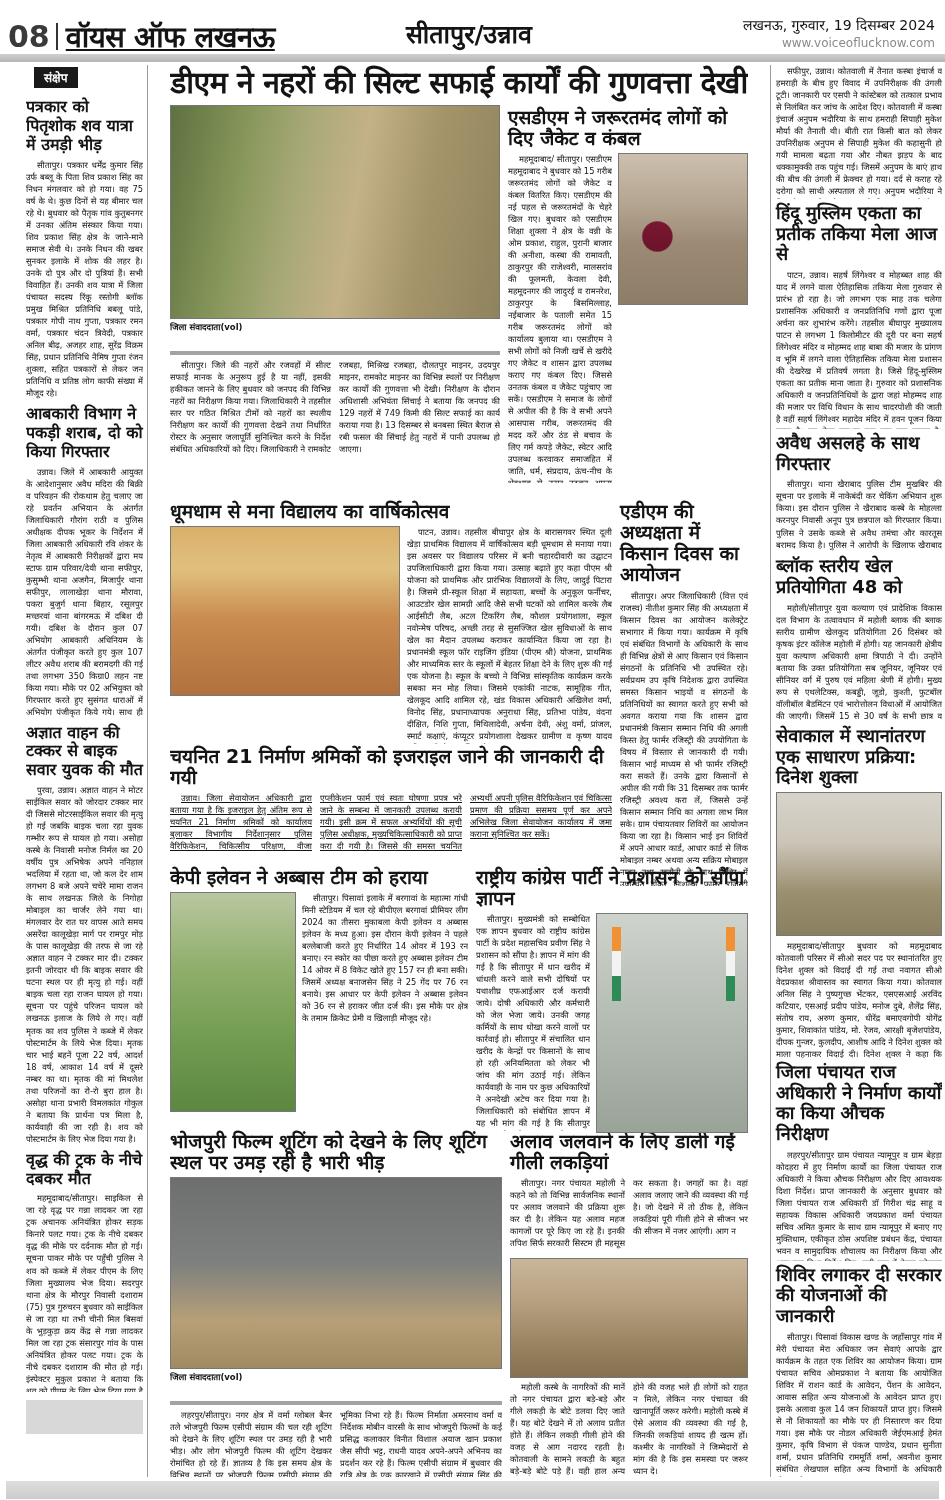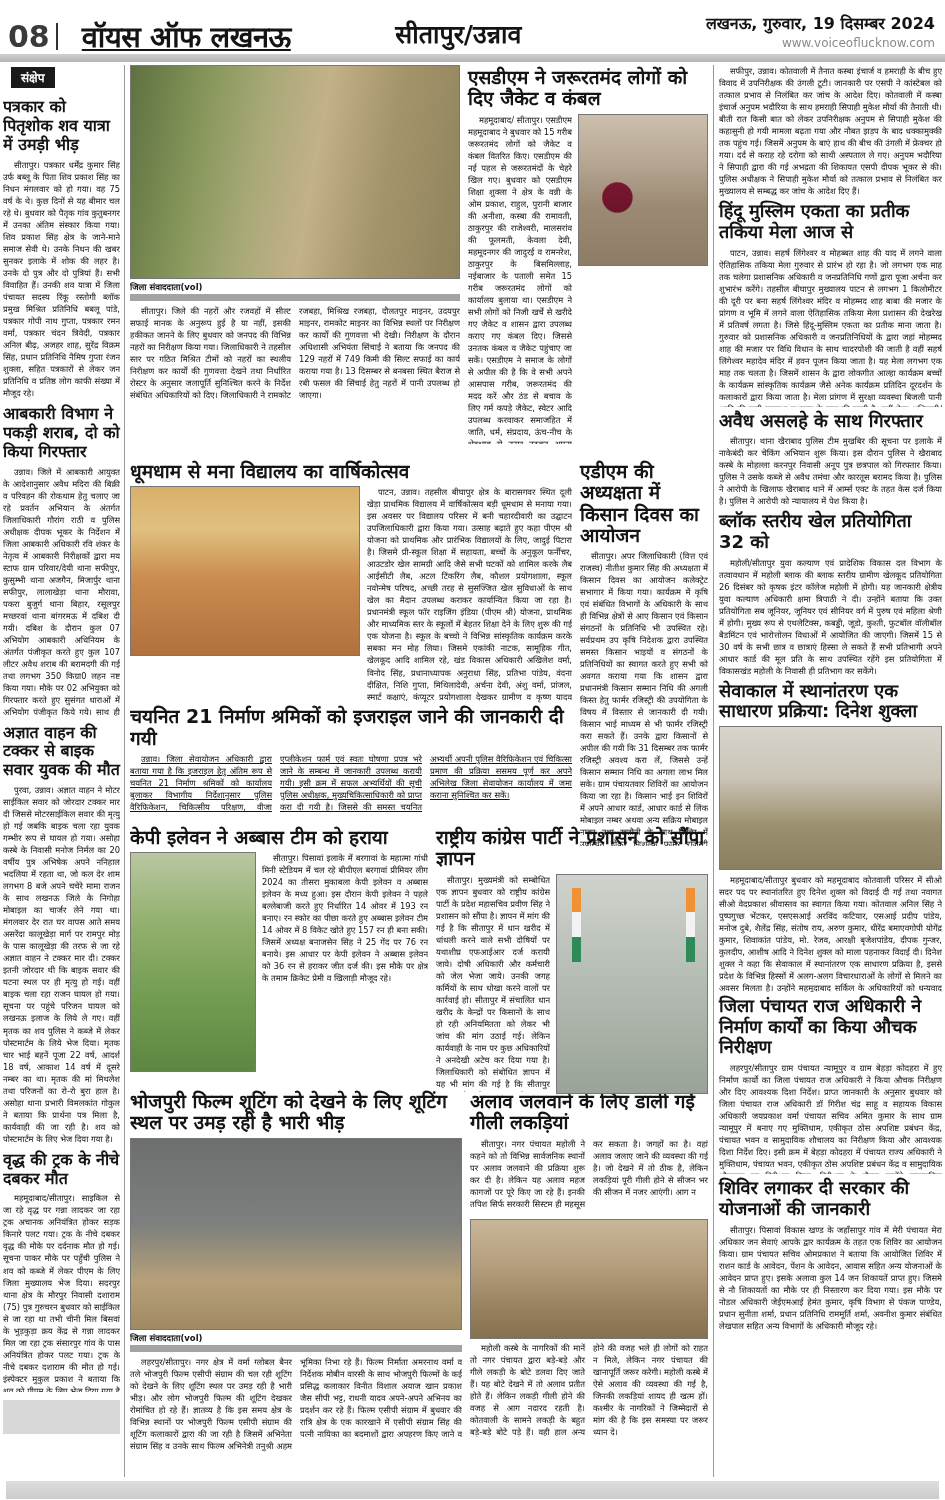--- a/index.html
+++ b/index.html
@@ -1,38 +1,38 @@
 <!DOCTYPE html>
 <html><head>
 <meta charset="utf-8">
 <style>
   html,body{margin:0;padding:0;background:#ffffff;}
   body{width:945px;height:1500px;overflow:hidden;font-family:"DejaVu Sans",sans-serif;color:#141414;}
   .masthead{display:flex;align-items:flex-end;justify-content:space-between;padding:6px 10px 2px 8px;height:44px;}
-  .mh-left{display:flex;align-items:flex-end;gap:24px;}
+  .mh-left{display:flex;align-items:flex-end;gap:8px;}
   .page-num{font-size:30px;font-weight:800;color:#3a3a3a;line-height:.9;border-right:2px solid #333;padding-right:6px;}
   .paper-name{font-size:29px;font-weight:800;letter-spacing:-.5px;line-height:.9;text-decoration:underline;}
   .mh-section{font-size:25px;font-weight:800;transform:translateX(-40px);}
   .mh-right{text-align:right;}
-  .mh-date{font-size:16px;font-weight:700;text-align:right;}
+  .mh-date{font-size:14px;font-weight:400;text-align:right;}
   .mh-web{font-size:12px;color:#8a8a8a;margin-top:2px;}
   .top-rule{height:8px;background:linear-gradient(#cfcfcf,#b5b5b5);margin:2px 0 3px 0;}
-  .page{display:flex;padding:0 3px;gap:5px;height:1412px;}
+  .page{display:flex;padding:0 3px;gap:22px;height:1412px;margin-left:23px;}
   .col-left{width:117px;flex:0 0 117px;border-right:1px solid #9a9a9a;padding-right:4px;overflow:hidden;}
   .col-mid{width:578px;flex:0 0 578px;overflow:hidden;}
   .col-right{flex:1;border-left:1px solid #9a9a9a;padding-left:5px;overflow:hidden;}
   .badge{background:#1a1a1a;color:#fff;font-size:12px;font-weight:700;padding:2px 10px;display:inline-block;margin:2px 0 4px 8px;}
   .bh{font-size:16px;font-weight:800;line-height:1.18;margin:6px 0 4px 0;}
   .body-txt{font-size:8.3px;line-height:1.45;text-align:justify;overflow:hidden;}
   .body-txt.ind{text-indent:11px;}
   .h-main{font-size:30px;font-weight:800;line-height:1.05;text-align:center;margin:2px 0 6px 0;letter-spacing:-.5px;}
   .h-md{font-size:19px;font-weight:800;line-height:1.12;margin:2px 0 4px 0;}
   .h-rt{font-size:18px;font-weight:800;line-height:1.15;margin:4px 0 4px 0;}
   .photo{border:1px solid #777;position:relative;overflow:hidden;}
-  .caption{font-size:8.5px;font-weight:700;border-bottom:7px solid #a3a3a3;padding:2px 0 2px 0;margin-bottom:4px;}
+  .caption{font-size:8.5px;font-weight:700;border-bottom:4px solid #a3a3a3;padding:2px 0 19px 0;margin-bottom:4px;}
   .cols2{column-count:2;column-gap:8px;}
   .cols3{column-count:3;column-gap:8px;text-decoration:underline;}
   .row{display:flex;gap:8px;}
   .ph-canal{background:linear-gradient(100deg,#5e7140 0%,#87975b 22%,#a7a877 38%,#c3b188 55%,#a4946a 75%,#8f835d 100%);}
   .ph-jacket{background:linear-gradient(180deg,#cdbfae 0%,#b7a894 30%,#9c8a74 60%,#8d7c66 100%),radial-gradient(circle at 30% 55%,#b5265e 0 12%,transparent 13%);background-blend-mode:multiply;}
   .ph-school{background:linear-gradient(180deg,#d9b06a 0%,#e0c07e 25%,#c98b4e 55%,#b0713e 100%);}
   .ph-cricket{background:linear-gradient(180deg,#b9c7a0 0%,#8fae6a 35%,#6f9a4e 70%,#5d8742 100%);}
   .ph-congress{background:linear-gradient(180deg,#cfd3cd 0%,#b9c0b8 40%,#9aa398 100%);}
   .ph-film{background:linear-gradient(180deg,#6d6f6e 0%,#7d807e 45%,#b7a078 75%,#a08a62 100%);}
   .ph-logs{background:linear-gradient(180deg,#c9b79a 0%,#b49d7c 40%,#97815f 75%,#85714f 100%);}
@@ -78,20 +78,21 @@
       <div class="body-txt ind" style="max-height:364px">पुरवा, उन्नाव। अज्ञात वाहन ने मोटर साईकिल सवार को जोरदार टक्कर मार दी जिससे मोटरसाईकिल सवार की मृत्यु हो गई जबकि बाइक चला रहा युवक गम्भीर रूप से घायल हो गया। असोहा कस्बे के निवासी मनोज निर्मल का 20 वर्षीय पुत्र अभिषेक अपने ननिहाल भदलिया में रहता था, जो कल देर शाम लगभग 8 बजे अपने चचेरे मामा राजन के साथ लखनऊ जिले के निगोहा मोबाइल का चार्जर लेने गया था। मंगलवार देर रात घर वापस आते समय असरेंदा कालूखेड़ा मार्ग पर रामपुर मोड़ के पास कालूखेड़ा की तरफ से जा रहे अज्ञात वाहन ने टक्कर मार दी। टक्कर इतनी जोरदार थी कि बाइक सवार की घटना स्थल पर ही मृत्यु हो गई। वहीं बाइक चला रहा राजन घायल हो गया। सूचना पर पहुंचे परिजन घायल को लखनऊ इलाज के लिये ले गए। वहीं मृतक का शव पुलिस ने कब्जे में लेकर पोस्टमार्टम के लिये भेज दिया। मृतक चार भाई बहनें पूजा 22 वर्ष, आदर्श 18 वर्ष, आकाश 14 वर्ष में दूसरे नम्बर का था। मृतक की मां मिथलेश तथा परिजनों का रो-रो बुरा हाल है। असोहा थाना प्रभारी विमलकांत गोकुल ने बताया कि प्रार्थना पत्र मिला है, कार्यवाही की जा रही है। शव को पोस्टमार्टम के लिए भेज दिया गया है।</div>
     </div>
     <div>
       <div class="bh">वृद्ध की ट्रक के नीचे दबकर मौत</div>
       <div class="body-txt ind" style="max-height:200px">महमूदाबाद/सीतापुर। साइकिल से जा रहे वृद्ध पर गन्ना लादकर जा रहा ट्रक अचानक अनियंत्रित होकर सड़क किनारे पलट गया। ट्रक के नीचे दबकर वृद्ध की मौके पर दर्दनाक मौत हो गई। सूचना पाकर मौके पर पहुँची पुलिस ने शव को कब्जे में लेकर पीएम के लिए जिला मुख्यालय भेज दिया। सदरपुर थाना क्षेत्र के मौरपुर निवासी दशाराम (75) पुत्र गुरुचरन बुधवार को साईकिल से जा रहा था तभी चीनी मिल बिसवां के भुड़कुड़ा क्रय केंद्र से गन्ना लादकर मिल जा रहा ट्रक संसारपुर गांव के पास अनियंत्रित होकर पलट गया। ट्रक के नीचे दबकर दशाराम की मौत हो गई। इंस्पेक्टर मुकुल प्रकाश ने बताया कि शव को पीएम के लिए भेज दिया गया है तहरीर मिलने पर विधिक कार्रवाई</div>
     </div>
     <div class="gray-box"></div>
   </div>
 
   <div class="col-mid">
+    <div class="h-main">डीएम ने नहरों की सिल्ट सफाई कार्यों की गुणवत्ता देखी</div>
 
     <div class="row" style="height:388px">
       <div style="width:330px;flex:0 0 330px">
         <div class="photo ph-canal" style="height:212px"></div>
         <div class="caption">जिला संवाददाता(vol)</div>
         <div class="body-txt ind cols2" style="height:146px">सीतापुर। जिले की नहरों और रजवहों में सील्ट सफाई मानक के अनुरूप हुई है या नहीं, इसकी हकीकत जानने के लिए बुधवार को जनपद की विभिन्न नहरों का निरीक्षण किया गया। जिलाधिकारी ने तहसील स्तर पर गठित मिश्रित टीमों को नहरों का स्थलीय निरीक्षण कर कार्यों की गुणवत्ता देखने तथा निर्धारित रोस्टर के अनुसार जलापूर्ति सुनिश्चित करने के निर्देश संबंधित अधिकारियों को दिए। जिलाधिकारी ने रामकोट रजबहा, मिश्रिख रजबहा, दौलतपुर माइनर, उदयपुर माइनर, रामकोट माइनर का विभिन्न स्थलों पर निरीक्षण कर कार्यों की गुणवत्ता भी देखी। निरीक्षण के दौरान अधिशासी अभियंता सिंचाई ने बताया कि जनपद की 129 नहरों में 749 किमी की सिल्ट सफाई का कार्य कराया गया है। 13 दिसम्बर से बनबसा स्थित बैराज से रबी फसल की सिंचाई हेतु नहरों में पानी उपलब्ध हो जाएगा।</div>
       </div>
       <div style="flex:1">
         <div class="h-md">एसडीएम ने जरूरतमंद लोगों को दिए जैकेट व कंबल</div>
         <div class="photo ph-jacket" style="height:150px;width:128px;float:right;margin:0 0 4px 6px"></div>
@@ -159,21 +160,21 @@
     </div>
     <div class="rt-art">
       <div class="h-rt">हिंदू मुस्लिम एकता का प्रतीक तकिया मेला आज से</div>
       <div class="body-txt ind" style="max-height:160px">पाटन, उन्नाव। सहर्ष लिंगेश्वर व मोहब्बत शाह की याद में लगने वाला ऐतिहासिक तकिया मेला गुरुवार से प्रारंभ हो रहा है। जो लगभग एक माह तक चलेगा प्रशासनिक अधिकारी व जनप्रतिनिधि गणों द्वारा पूजा अर्चना कर शुभारंभ करेंगे। तहसील बीघापुर मुख्यालय पाटन से लगभग 1 किलोमीटर की दूरी पर बना सहर्ष लिंगेश्वर मंदिर व मोहम्मद शाह बाबा की मजार के प्रांगण व भूमि में लगने वाला ऐतिहासिक तकिया मेला प्रशासन की देखरेख में प्रतिवर्ष लगता है। जिसे हिंदू-मुस्लिम एकता का प्रतीक माना जाता है। गुरुवार को प्रशासनिक अधिकारी व जनप्रतिनिधियों के द्वारा जहां मोहम्मद शाह की मजार पर विधि विधान के साथ चादरपोशी की जाती है वहीं सहर्ष लिंगेश्वर महादेव मंदिर में हवन पूजन किया जाता है। यह मेला लगभग एक माह तक चलता है। जिसमें शासन के द्वारा लोकगीत आल्हा कार्यक्रम बच्चों के कार्यक्रम सांस्कृतिक कार्यक्रम जैसे अनेक कार्यक्रम प्रतिदिन दूरदर्शन के कलाकारों द्वारा किया जाता है। मेला प्रांगण में सुरक्षा व्यवस्था बिजली पानी आदि की सारी व्यवस्था प्रशासन के द्वारा की जाती है। वहीं मेला अधिकारी/उप जिला अधिकारी बीघापुर रनवीर सिंह है।</div>
     </div>
     <div class="rt-art">
       <div class="h-rt">अवैध असलहे के साथ गिरफ्तार</div>
       <div class="body-txt ind" style="max-height:74px">सीतापुर। थाना खैराबाद पुलिस टीम मुखबिर की सूचना पर इलाके में नाकेबंदी कर चेकिंग अभियान शुरू किया। इस दौरान पुलिस ने खैराबाद कस्बे के मोहल्ला करनपुर निवासी अनूप पुत्र छत्रपाल को गिरफ्तार किया। पुलिस ने उसके कब्जे से अवैध तमंचा और कारतूस बरामद किया है। पुलिस ने आरोपी के खिलाफ खैराबाद थाने में आर्म्स एक्ट के तहत केस दर्ज किया है। पुलिस ने आरोपी को न्यायालय में पेश किया है।</div>
     </div>
     <div class="rt-art">
-      <div class="h-rt">ब्लॉक स्तरीय खेल प्रतियोगिता 32 को</div>
+      <div class="h-rt">ब्लॉक स्तरीय खेल प्रतियोगिता 48 को</div>
       <div class="body-txt ind" style="max-height:120px">महोली/सीतापुर युवा कल्याण एवं प्रादेशिक विकास दल विभाग के तत्वावधान में महोली ब्लाक की ब्लाक स्तरीय ग्रामीण खेलकूद प्रतियोगिता 26 दिसंबर को कृषक इंटर कॉलेज महोली में होगी। यह जानकारी क्षेत्रीय युवा कल्याण अधिकारी क्षमा त्रिपाठी ने दी। उन्होंने बताया कि उक्त प्रतियोगिता सब जूनियर, जूनियर एवं सीनियर वर्ग में पुरुष एवं महिला श्रेणी में होगी। मुख्य रूप से एथलेटिक्स, कबड्डी, जूडो, कुश्ती, फुटबॉल वॉलीबॉल बैडमिंटन एवं भारोत्तोलन विधाओं में आयोजित की जाएगी। जिसमें 15 से 30 वर्ष के सभी छात्र व छात्राएं हिस्सा ले सकते हैं सभी प्रतिभागी अपने आधार कार्ड की मूल प्रति के साथ उपस्थित रहेंगे इस प्रतियोगिता में विकासखंड महोली के निवासी ही प्रतिभाग कर सकेंगे।</div>
     </div>
     <div class="rt-art">
       <div class="h-rt">सेवाकाल में स्थानांतरण एक साधारण प्रक्रिया: दिनेश शुक्ला</div>
       <div class="photo ph-police" style="height:142px;margin-bottom:4px"></div>
       <div class="body-txt ind" style="max-height:118px">महमूदाबाद/सीतापुर बुधवार को महमूदाबाद कोतवाली परिसर में सीओ सदर पद पर स्थानांतरित हुए दिनेश शुक्ल को विदाई दी गई तथा नवागत सीओ वेदप्रकाश श्रीवास्तव का स्वागत किया गया। कोतवाल अनिल सिंह ने पुष्पगुच्छ भेंटकर, एसएसआई अरविंद कटियार, एसआई प्रदीप पांडेय, मनोज दुबे, शैलेंद्र सिंह, संतोष राय, अरुण कुमार, धीरेंद्र बमाएवगोपी योगेंद्र कुमार, शिवाकांत पांडेय, मो. रेजव, आरक्षी बृजेशपांडेय, दीपक गुन्जर, कुलदीप, आशीष आदि ने दिनेश शुक्ल को माला पहनाकर विदाई दी। दिनेश शुक्ल ने कहा कि सेवाकाल में स्थानांतरण एक साधारण प्रक्रिया है, इससे प्रदेश के विभिन्न हिस्सों में अलग-अलग विचारधाराओं के लोगों से मिलने का अवसर मिलता है। उन्होंने महमूदाबाद सर्किल के अधिकारियों को धन्यवाद देते हुए कहा कि यहां के चारों थानों के अधिकारी व कर्मचारियों का भरपूर सहयोग मिला जिससे कई घटनाओं का खुलासा करने में मदद मिली।</div>
     </div>
     <div class="rt-art">
       <div class="h-rt">जिला पंचायत राज अधिकारी ने निर्माण कार्यों का किया औचक निरीक्षण</div>
       <div class="body-txt ind" style="max-height:112px">लहरपुर/सीतापुर ग्राम पंचायत न्यामूपुर व ग्राम बेहड़ा कोदहरा में हुए निर्माण कार्यों का जिला पंचायत राज अधिकारी ने किया औचक निरीक्षण और दिए आवश्यक दिशा निर्देश। प्राप्त जानकारी के अनुसार बुधवार को जिला पंचायत राज अधिकारी डॉ गिरीश चंद्र साहू व सहायक विकास अधिकारी जयप्रकाश वर्मा पंचायत सचिव अमित कुमार के साथ ग्राम न्यामूपुर में बनाए गए मुक्तिधाम, एकीकृत ठोस अपशिष्ट प्रबंधन केंद्र, पंचायत भवन व सामुदायिक शौचालय का निरीक्षण किया और आवश्यक दिशा निर्देश दिए। इसी क्रम में बेहड़ा कोदहरा में पंचायत राज्य अधिकारी ने मुक्तिधाम, पंचायत भवन, एकीकृत ठोस अपशिष्ट प्रबंधन केंद्र व सामुदायिक शौचालय का निरीक्षण किया, निरीक्षण के दौरान उन्होंने सामुदायिक शौचालय में विशेष सफाई व्यवस्था कराए जाने हेतु निर्देशित किया।</div>

